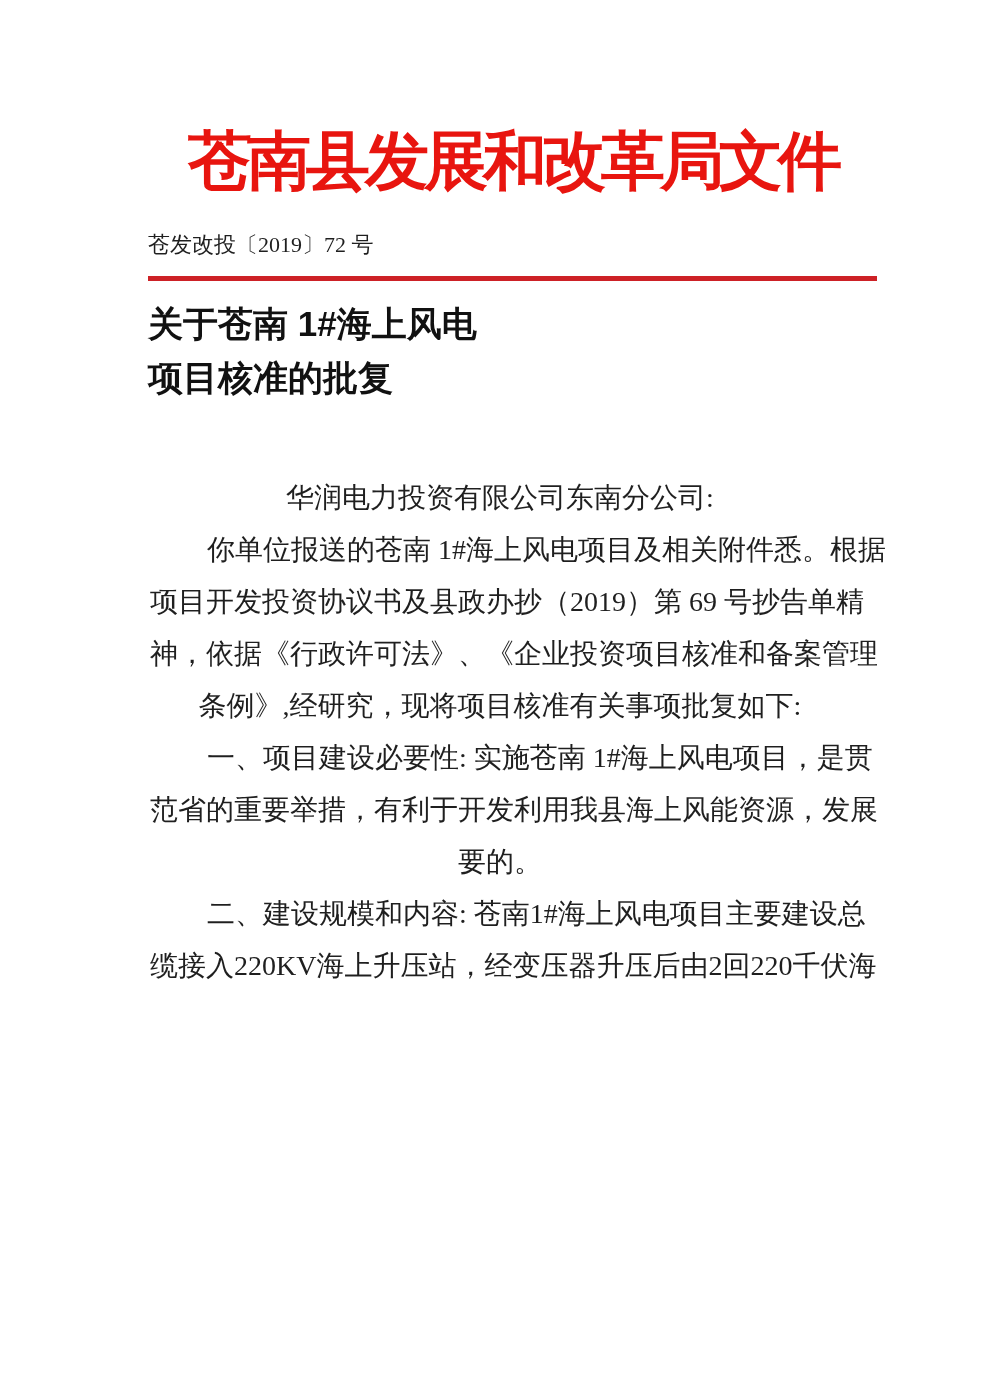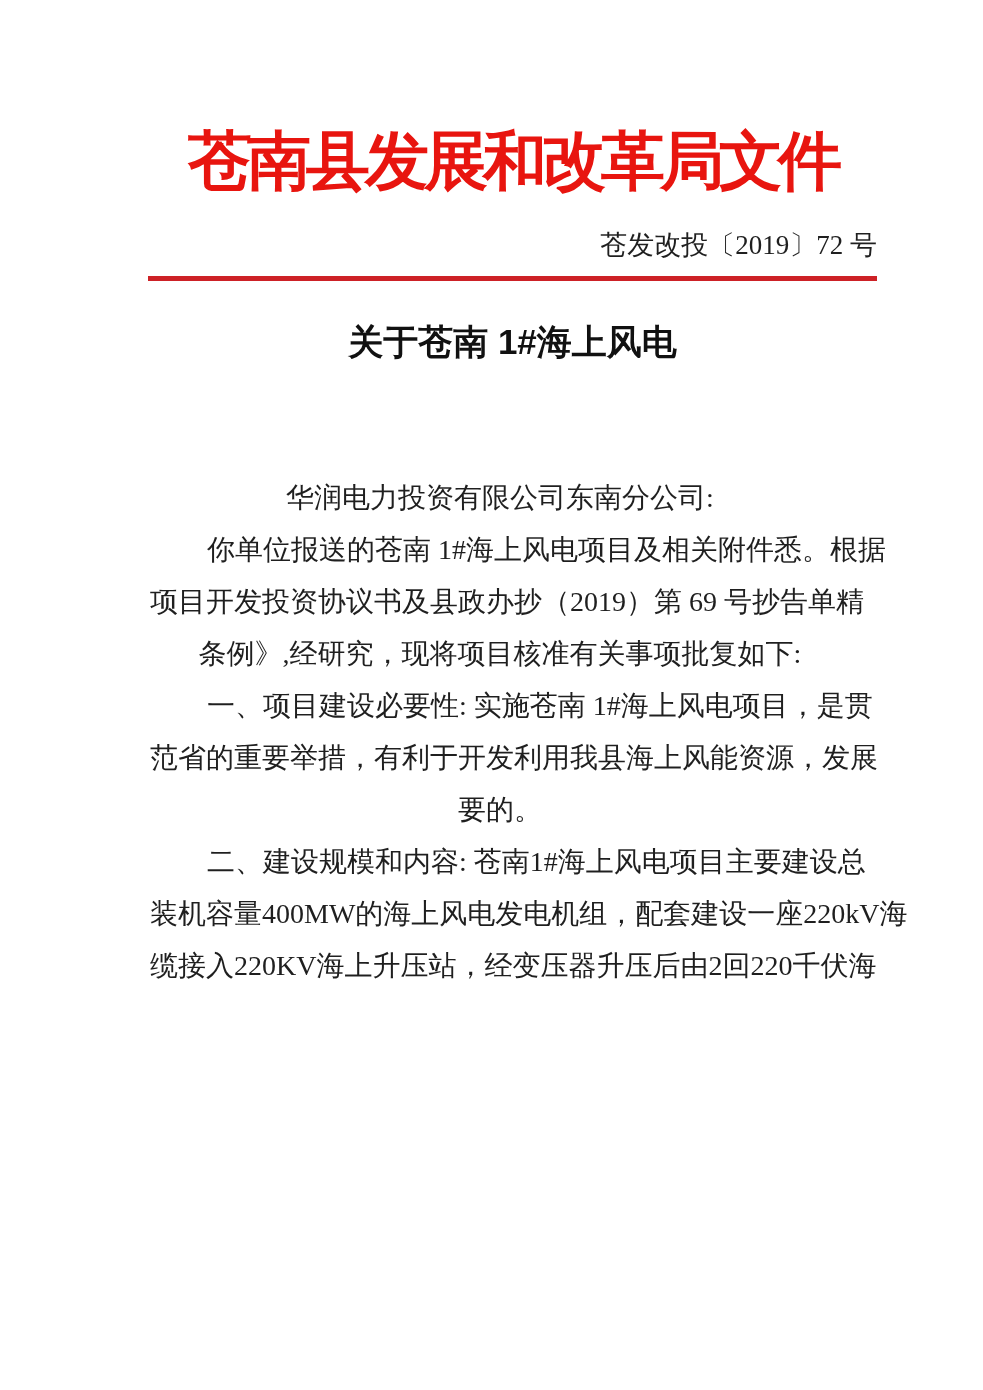--- a/index.html
+++ b/index.html
@@ -28,40 +28,40 @@
     line-height: 72px;
     letter-spacing: -5px;
     color: var(--header-red, #e8150f);
     white-space: nowrap;
   }
   .doc-number {
     position: absolute;
     top: 226px;
     left: 148px;
     width: 729px;
-    text-align: right;
-    font-size: 27px;
+    text-align: left;
+    font-size: 22px;
     line-height: 38px;
     color: var(--text, #1f1f1f);
     white-space: nowrap;
   }
   .red-rule {
     position: absolute;
     top: 276px;
     left: 148px;
     width: 729px;
     height: 5px;
     background: var(--rule-red, #cd2126);
   }
   .doc-title {
     position: absolute;
-    top: 315px;
+    top: 297px;
     left: 148px;
     width: 729px;
-    text-align: center;
+    text-align: left;
     font-family: "Liberation Sans", "DejaVu Sans", sans-serif;
     font-weight: 700;
     font-size: 35px;
     line-height: 54px;
     color: #111111;
   }
   .body-block {
     position: absolute;
     top: 472px;
     left: 150px;
@@ -89,28 +89,29 @@
 <div class="page">
 
   <div class="agency-title">苍南县发展和改革局文件</div>
 
   <div class="doc-number">苍发改投〔2019〕72 号</div>
 
   <div class="red-rule"></div>
 
   <div class="doc-title">
     <div>关于苍南 1#海上风电</div>
+    <div>项目核准的批复</div>
   </div>
 
   <div class="body-block" id="body-lines">
       <div class="line">华润电力投资有限公司东南分公司:</div>
       <div class="line j ind">你单位报送的苍南 1#海上风电项目及相关附件悉。根据</div>
       <div class="line j">项目开发投资协议书及县政办抄（2019）第 69 号抄告单精</div>
+      <div class="line j">神，依据《行政许可法》、《企业投资项目核准和备案管理</div>
       <div class="line">条例》,经研究，现将项目核准有关事项批复如下:</div>
       <div class="line j ind">一、项目建设必要性: 实施苍南 1#海上风电项目，是贯</div>
       <div class="line j">范省的重要举措，有利于开发利用我县海上风能资源，发展</div>
       <div class="line">要的。</div>
       <div class="line j ind">二、建设规模和内容: 苍南1#海上风电项目主要建设总</div>
-      <div class="line j">装机容量400MW的海上风电发电机组，配套建设一座220kV海</div>
       <div class="line j">缆接入220KV海上升压站，经变压器升压后由2回220千伏海</div>
     </div>
 
 </div>
 
 </body></html>

